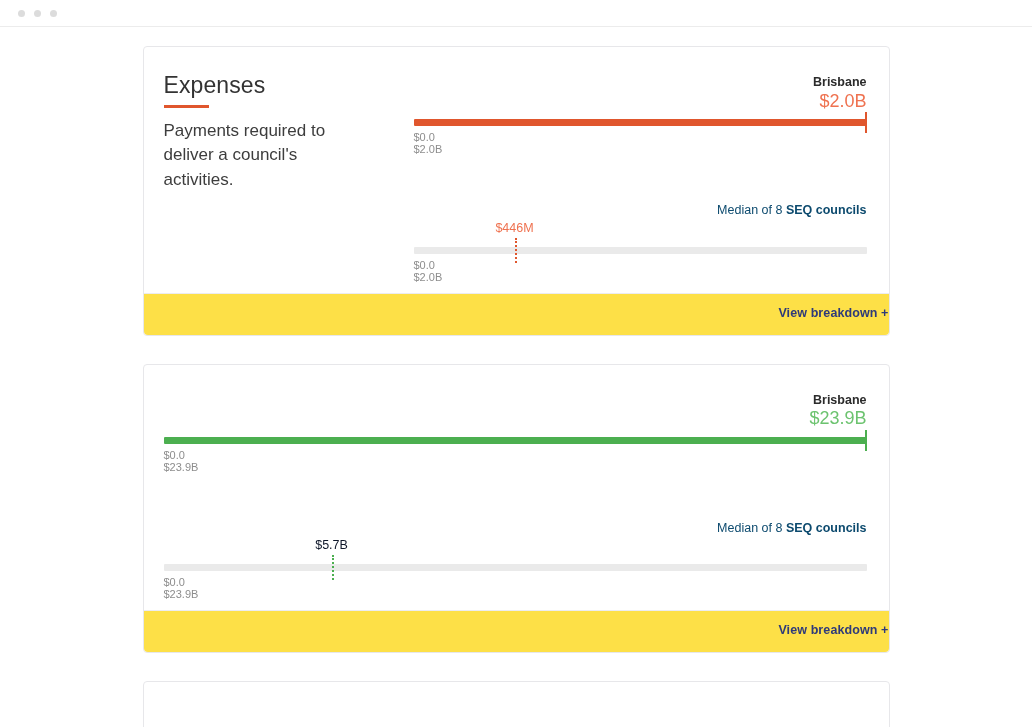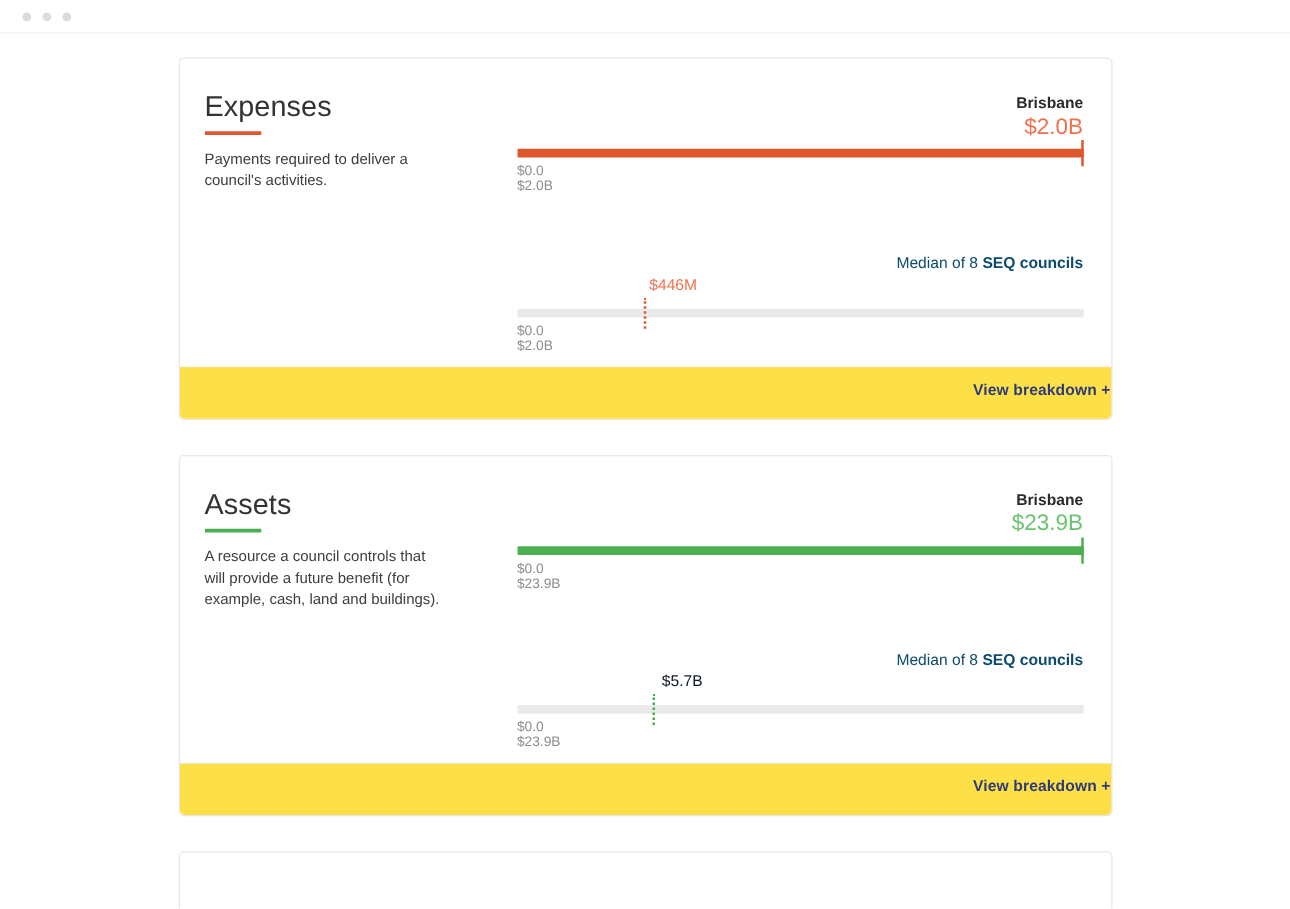--- a/index.html
+++ b/index.html
@@ -106,21 +106,21 @@
 
   .title-rule {
     display: block;
     width: 45px;
     height: 3px;
     margin-top: 3px;
     margin-bottom: 11px;
   }
 
   .card-desc {
-    font-size: 12px;
+    font-size: 17px;
     line-height: 1.42;
     color: #3d3d3d;
     max-width: 195px;
   }
 
   
   .card-charts {
     flex: 1 1 auto;
     padding-top: 2px;
   }
@@ -162,21 +162,20 @@
     height: 19px;
     margin-top: 3px;
   }
 
   .marker-label {
     position: absolute;
     transform: translateX(-50%);
     font-size: 12.5px;
     white-space: nowrap;
     top: 0;
-    margin-left: 24px;
   }
 
   
   .track-area {
     position: relative;
     margin-top: 7px;
     height: 7px;
   }
 
   .track-bg {
@@ -314,25 +313,20 @@
         </div>
 
         <div class="card-footer">
           <span class="link">View breakdown +</span>
         </div>
       </div>
 
       <div class="card">
         <div class="card-body">
 
-          <div class="card-info">
-            <h2 class="card-title">Assets</h2>
-            <span class="title-rule" style="background:#4caf50"></span>
-            <p class="card-desc">A resource a council controls that will provide a future benefit (for example, cash, land and buildings).</p>
-          </div>
 
           <div class="card-charts">
 
             <div class="chart-block">
               <div class="chart-head">
                 <span class="series-name">Brisbane</span>
                 <span class="series-value" style="color:#6cc36f">$23.9B</span>
               </div>
               <div class="track-area">
                 <div class="track-fill" style="width:100%;background:#4caf50"></div>

